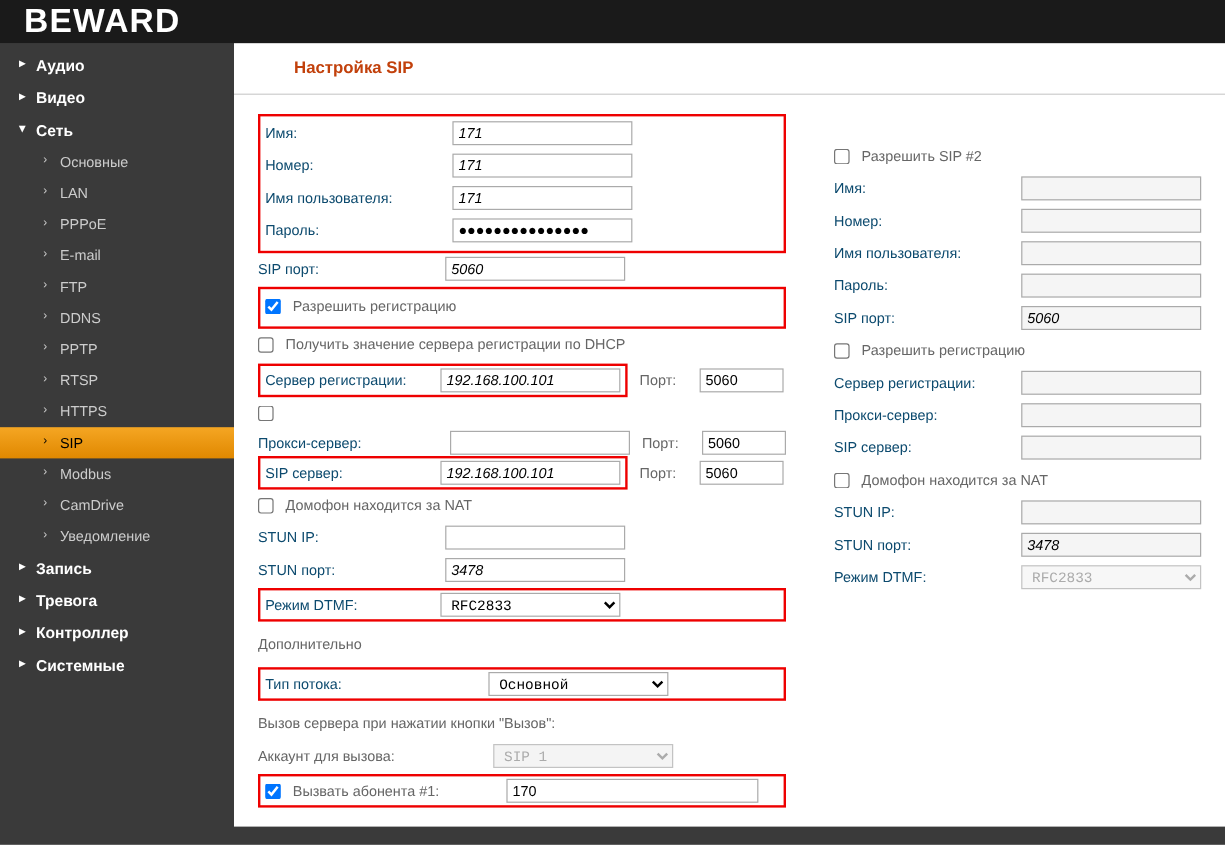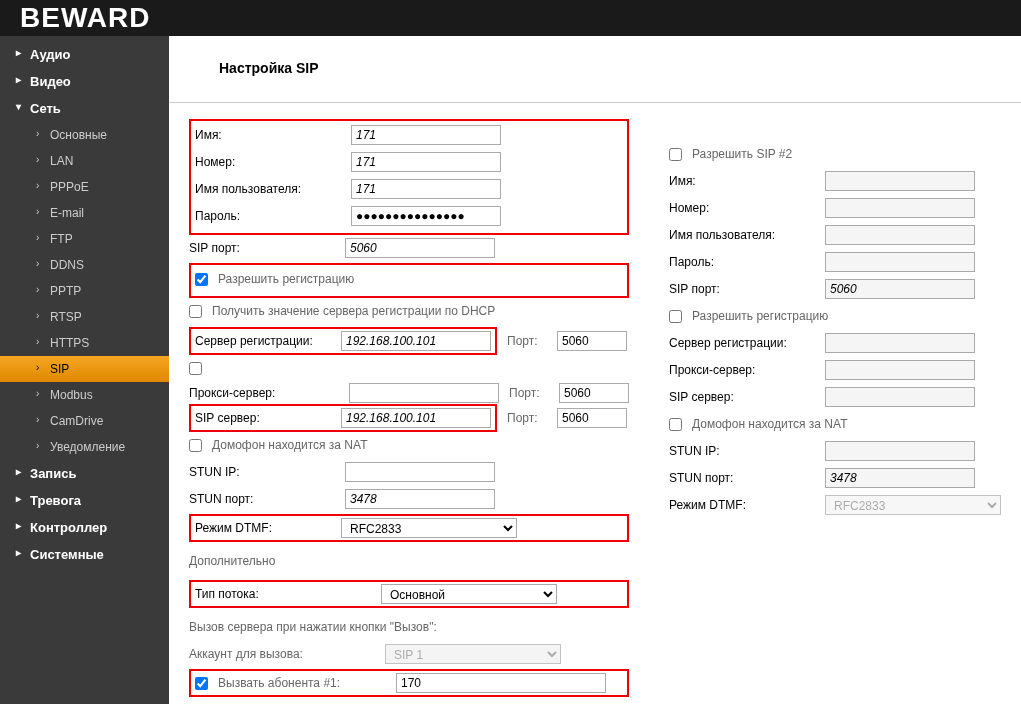--- a/index.html
+++ b/index.html
@@ -10,32 +10,32 @@
 .sidebar { width: 195px; background: #3a3a3a; padding-top: 5px; }
 .nav-item { color: #fff; padding: 6px 12px 6px 30px; cursor: pointer; position: relative; font-size: 13px; }
 .nav-item.top { font-weight: bold; padding-left: 30px; }
 .nav-item.sub { padding-left: 50px; color: #ccc; font-size: 12px; }
 .nav-item.active { background: linear-gradient(#f5a623, #e08800); color: #000; }
 .nav-item .arrow { position: absolute; left: 16px; font-size: 10px; }
 .nav-item.top .arrow { left: 16px; }
 .nav-item.sub .arrow { left: 36px; }
 .content { flex: 1; background: #fff; padding: 0; }
 .tab-bar { border-bottom: 1px solid #ccc; padding: 0 20px; }
-.tab { display: inline-block; padding: 24px 30px; font-size: 14px; color: #000000; border-bottom: 2px solid transparent; }
+.tab { display: inline-block; padding: 12px 30px; font-size: 14px; color: #c2410c; border-bottom: 2px solid transparent; }
 .tab.active { font-weight: bold; }
 .form-area { padding: 15px 20px; position: relative; }
 .columns { display: flex; gap: 40px; }
 .col { flex: 1; }
 .row { display: flex; align-items: center; margin-bottom: 3px; min-height: 24px; gap: 6px; }
-.label { width: 150px; color: #000000; text-align: left; }
+.label { width: 150px; color: #0c4a6e; text-align: left; }
 .label-wide { width: 190px; color: #666; }
 input[type="text"], select { border: 1px solid #aaa; padding: 2px 4px; font-size: 12px; height: 20px; background: #fff; }
 input[type="text"].w150 { width: 150px; font-style: italic; }
 input[type="text"].w70 { width: 70px; }
-select.w150 { width: 176px; }
+select.w150 { width: 150px; font-family: Liberation Mono, monospace; }
 input[type="checkbox"] { margin-right: 4px; }
 .chk-label { color: #666; }
 .hl { border: 2px solid #e00; padding: 2px 4px; margin: 1px 0; }
 .port-row { display: flex; align-items: center; gap: 10px; }
 .port-lbl { color: #666; width: 40px; }
 .section-title { color: #666; margin: 12px 0 8px 0; }
 .right-col .row input[type="text"], .right-col .row select { background: #f5f5f5; }
 select:disabled, input:disabled { background: #f0f0f0; color: #888; }
 </style>
 </head>

